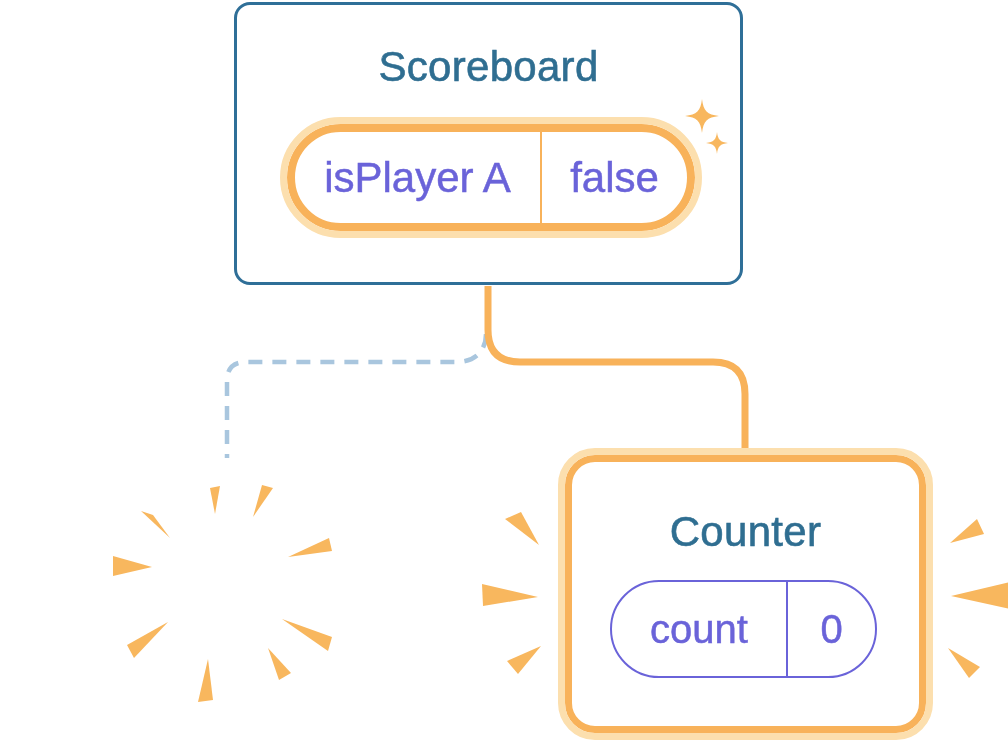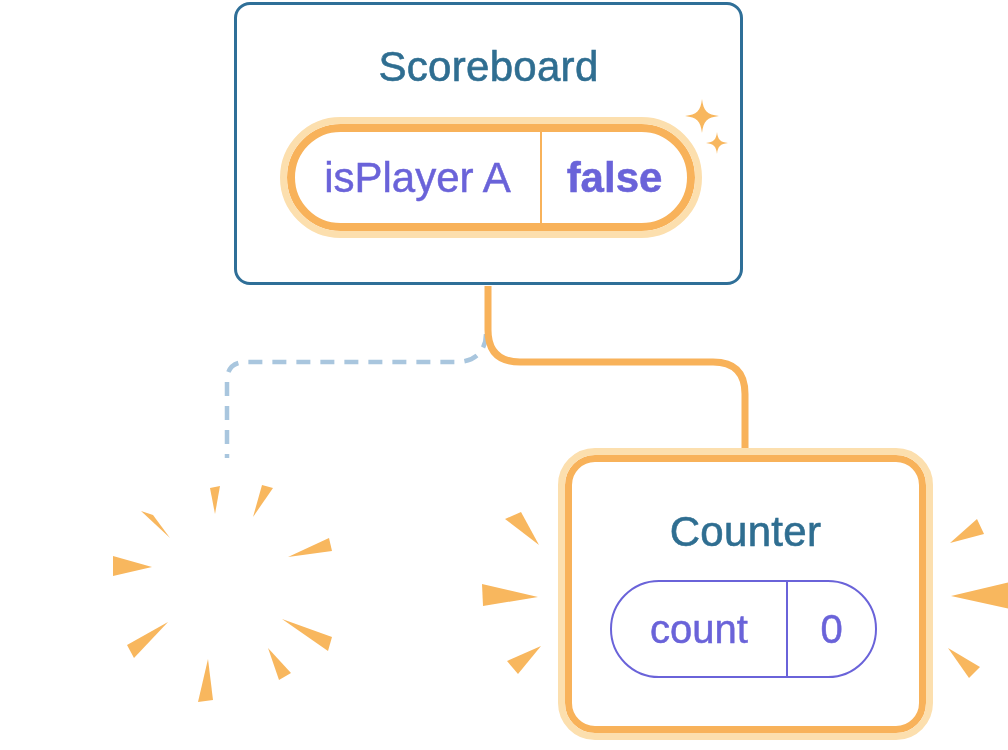--- a/index.html
+++ b/index.html
@@ -71,21 +71,21 @@
     border:2px solid var(--c-indigo,#6A63D9);
     border-radius:49px;
     font-size:40px;
     color:var(--c-indigo,#6A63D9);
   }
   .pill-cell{
     display:flex;align-items:center;justify-content:center;
     -webkit-text-stroke:0.5px currentColor;
   }
   .scoreboard-pill .pill-key{width:245px;}
-  .scoreboard-pill .pill-val{flex:1;font-weight:700;}
+  .scoreboard-pill .pill-val{flex:1;font-weight:400;}
   .counter-pill .pill-key{width:174px;}
   .counter-pill .pill-val{flex:1;font-weight:400;}
   .pill-divider{width:2px;}
   .divider-orange{background:var(--c-orange,#F8B25A);}
   .divider-indigo{background:var(--c-indigo,#6A63D9);}
 
   
   .destroyed-card{
     position:absolute;
     left:106px;top:480px;width:237px;height:240px;

